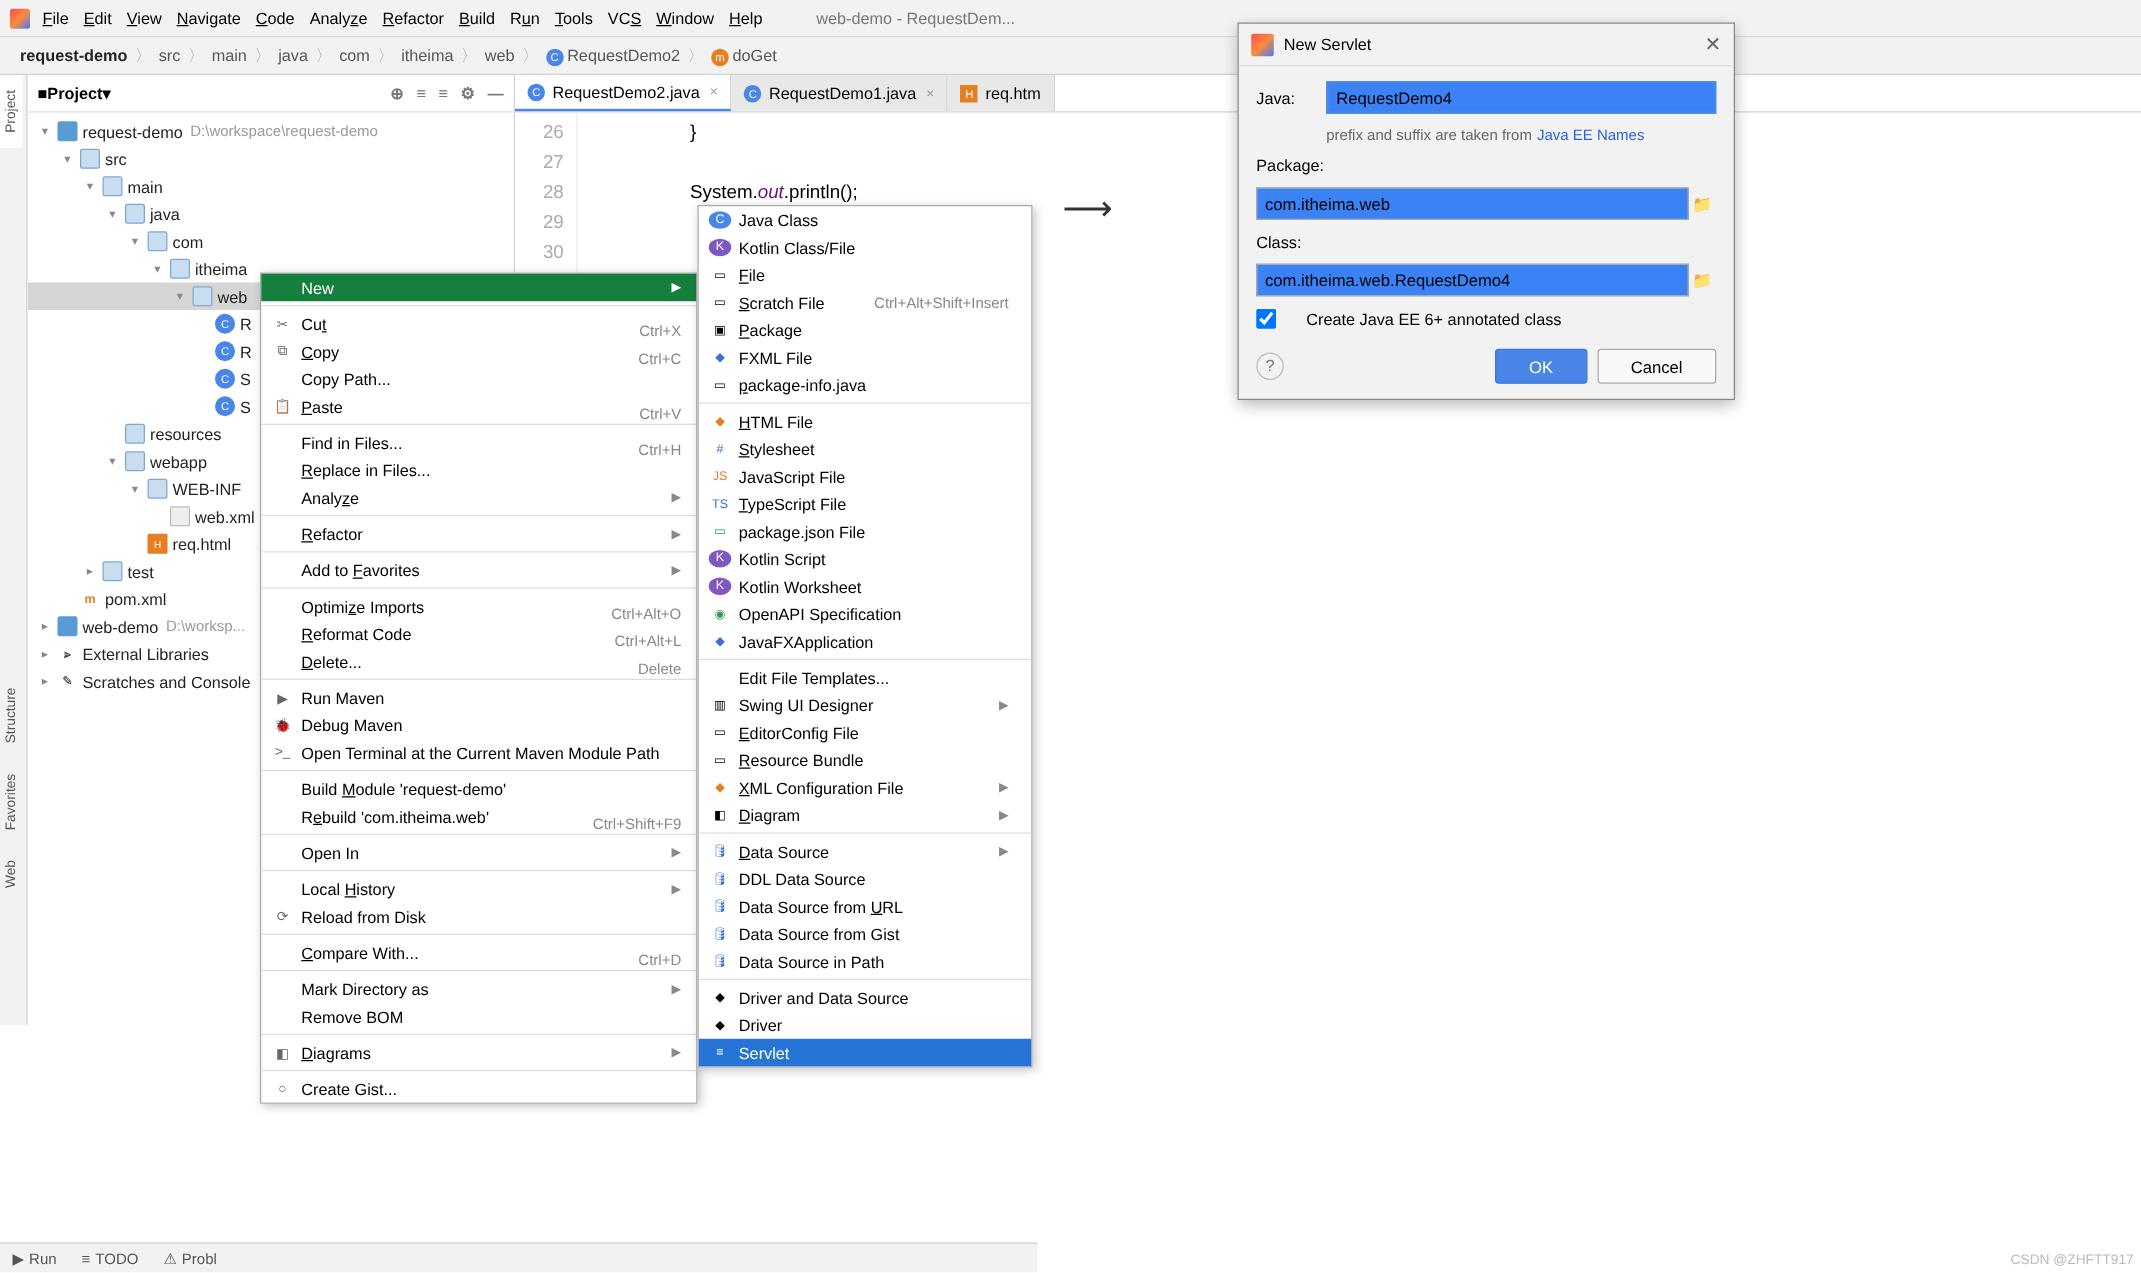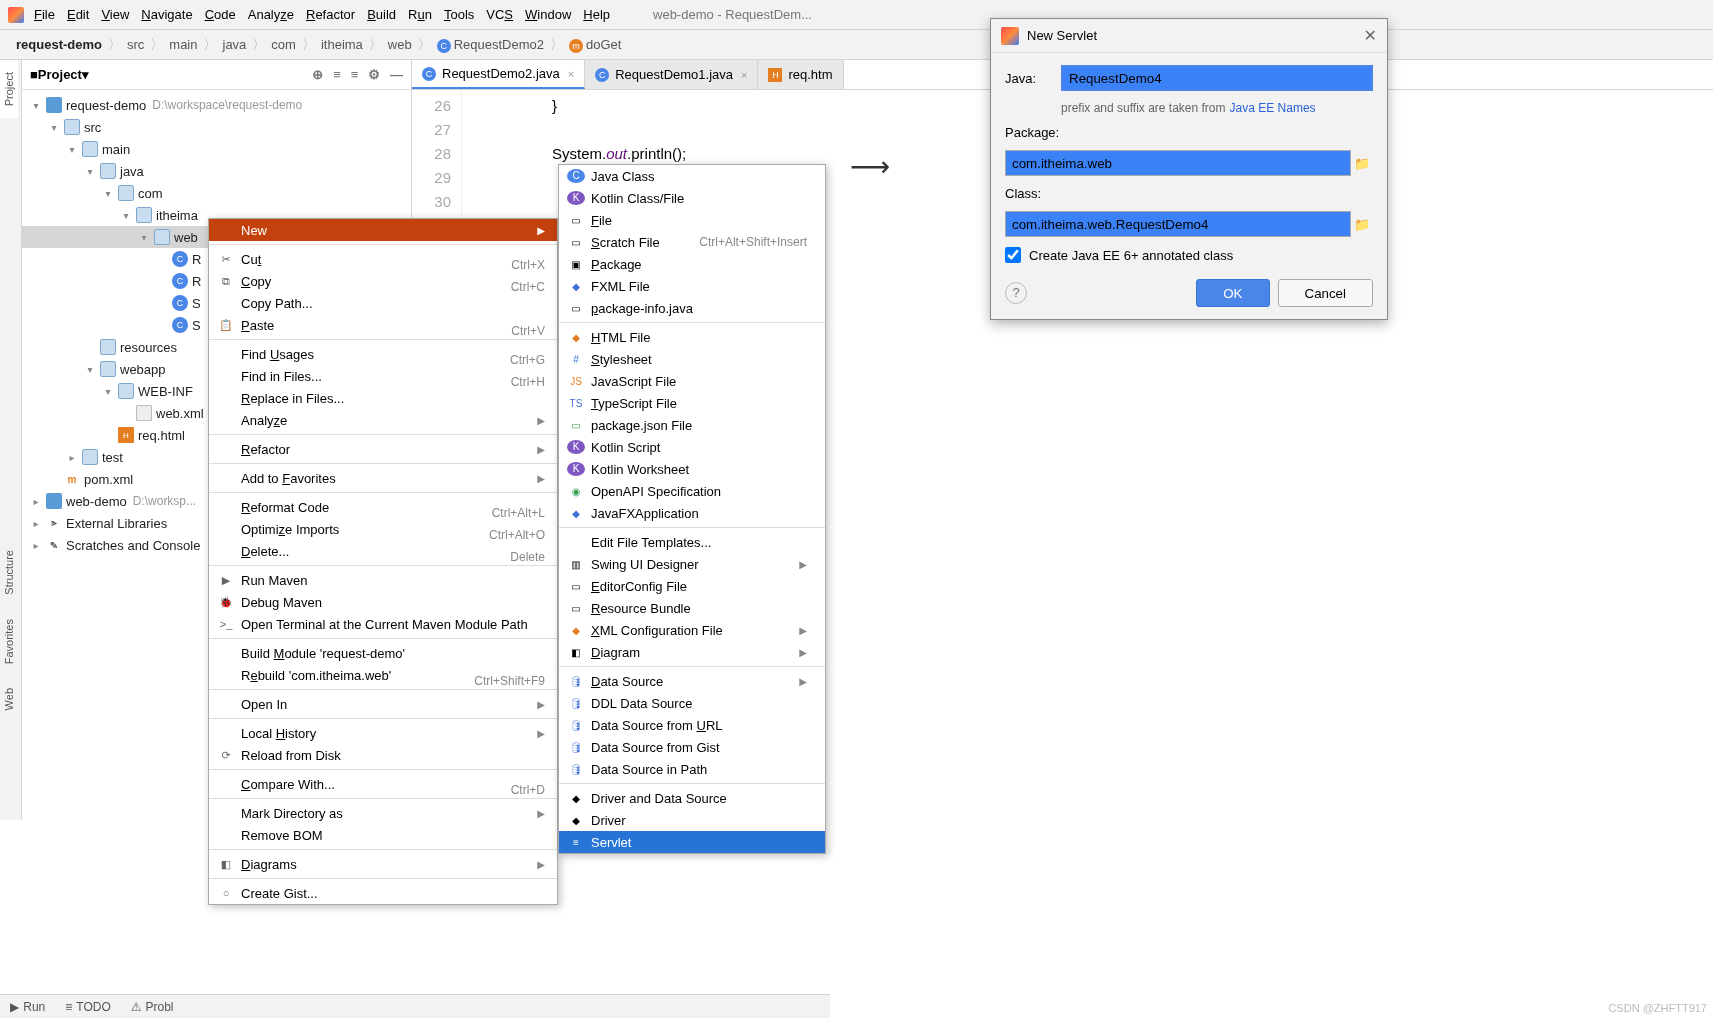--- a/index.html
+++ b/index.html
@@ -56,21 +56,21 @@
 .code { flex: 1; display: flex; font-family: "Consolas", monospace; font-size: 15px; position: relative; }
 .gutter { width: 50px; text-align: right; padding: 4px 10px 0 0; color: #aaa; border-right: 1px solid #eee; }
 .gutter div { height: 24px; line-height: 24px; }
 .codebody { padding: 4px 0 0 90px; }
 .codebody div { height: 24px; line-height: 24px; }
 .kw-italic { font-style: italic; color: #660e7a; }
 
 
 .ctxmenu { position: absolute; background: #fff; border: 1px solid #aaa; box-shadow: 2px 2px 8px rgba(0,0,0,0.25); font-size: 13px; z-index: 100; }
 .ctxmenu .row { display: flex; align-items: center; height: 22px; padding: 0 12px 0 8px; }
-.ctxmenu .row.sel { background: #c2410c; color: #fff; }
+.ctxmenu .row.sel { background: #15803d; color: #fff; }
 .ctxmenu .row .micon { width: 18px; font-size: 11px; text-align: center; margin-right: 6px; color: #666; }
 .ctxmenu .row.sel .micon { color: #fff; }
 .ctxmenu .row .mlabel { flex: 1; }
 .ctxmenu .row .mhint { color: #888; font-size: 12px; margin-left: 30px; margin-top: 12px; }
 .ctxmenu .row .arrow { color: #888; font-size: 10px; margin-left: 30px; }
 .ctxmenu .row.sel .arrow { color: #fff; }
 .ctxmenu .sep { height: 1px; background: #ddd; margin: 3px 0; }
 
 
 .submenu { position: absolute; background: #fff; border: 1px solid #aaa; box-shadow: 2px 2px 8px rgba(0,0,0,0.25); font-size: 13px; z-index: 101; }
@@ -101,21 +101,21 @@
 .dialog .titlebar .ttl { flex: 1; font-weight: 500; }
 .dialog .titlebar .x { color: #666; font-size: 16px; cursor: pointer; }
 .dialog .body { padding: 12px 14px; }
 .dialog .frow { display: flex; align-items: center; margin-bottom: 10px; }
 .dialog .frow label { width: 56px; }
 .dialog .frow input[type=text] { flex: 1; height: 26px; padding: 0 6px; border: 1px solid #aaa; background: #3b82f6; }
 .dialog .frow input.focused { border: 2px solid #4a86e8; }
 .dialog .frow .browse { width: 22px; height: 26px; margin-left: 0; display:flex; align-items:center; justify-content:center; color:#888; }
 .dialog .hint { margin-left: 56px; font-size: 12px; color: #666; margin-bottom: 10px; }
 .dialog .hint a { color: #2962d9; text-decoration: none; margin-left: 4px; }
-.dialog .cbrow { display: flex; align-items: center; margin: 6px 0 16px; gap: 8px; }
+.dialog .cbrow { display: flex; align-items: center; margin: 6px 0 16px; gap: 24px; }
 .dialog .cbrow input { width: 16px; height: 16px; }
 .dialog .btnrow { display: flex; align-items: center; }
 .dialog .help { width: 22px; height: 22px; border: 1px solid #bbb; border-radius: 50%; text-align: center; line-height: 20px; color: #777; }
 .dialog .spacer { flex: 1; }
 .dialog button { height: 28px; padding: 0 26px; border: 1px solid #aaa; background: #f8f8f8; cursor: pointer; border-radius: 3px; margin-left: 8px; }
 .dialog button.primary { background: #4a86e8; color: #fff; border-color: #3a76d8; }
 
 .watermark { position: absolute; right: 6px; bottom: 4px; font-size: 11px; color: #bbb; }
 
 .cursor { position:absolute; width:12px; height:16px; }
@@ -354,25 +354,20 @@
       <span class="mlabel">Copy Path...</span>
     </div>
     <div class="row">
       <span class="micon">📋</span>
       <span class="mlabel"><u>P</u>aste</span>
       <span class="mhint">Ctrl+V</span>
     </div>
     <div class="sep"></div>
     <div class="row">
       <span class="micon"></span>
-      <span class="mlabel">Find <u>U</u>sages</span>
-      <span class="mhint">Ctrl+G</span>
-    </div>
-    <div class="row">
-      <span class="micon"></span>
       <span class="mlabel">Find in Files...</span>
       <span class="mhint">Ctrl+H</span>
     </div>
     <div class="row">
       <span class="micon"></span>
       <span class="mlabel"><u>R</u>eplace in Files...</span>
     </div>
     <div class="row">
       <span class="micon"></span>
       <span class="mlabel">Analy<u>z</u>e</span>
@@ -386,27 +381,27 @@
     </div>
     <div class="sep"></div>
     <div class="row">
       <span class="micon"></span>
       <span class="mlabel">Add to <u>F</u>avorites</span>
       <span class="arrow">▶</span>
     </div>
     <div class="sep"></div>
     <div class="row">
       <span class="micon"></span>
+      <span class="mlabel">Optimi<u>z</u>e Imports</span>
+      <span class="mhint">Ctrl+Alt+O</span>
+    </div>
+    <div class="row">
+      <span class="micon"></span>
       <span class="mlabel"><u>R</u>eformat Code</span>
       <span class="mhint">Ctrl+Alt+L</span>
-    </div>
-    <div class="row">
-      <span class="micon"></span>
-      <span class="mlabel">Optimi<u>z</u>e Imports</span>
-      <span class="mhint">Ctrl+Alt+O</span>
     </div>
     <div class="row">
       <span class="micon"></span>
       <span class="mlabel"><u>D</u>elete...</span>
       <span class="mhint">Delete</span>
     </div>
     <div class="sep"></div>
     <div class="row">
       <span class="micon">▶</span>
       <span class="mlabel">Run Maven</span>

